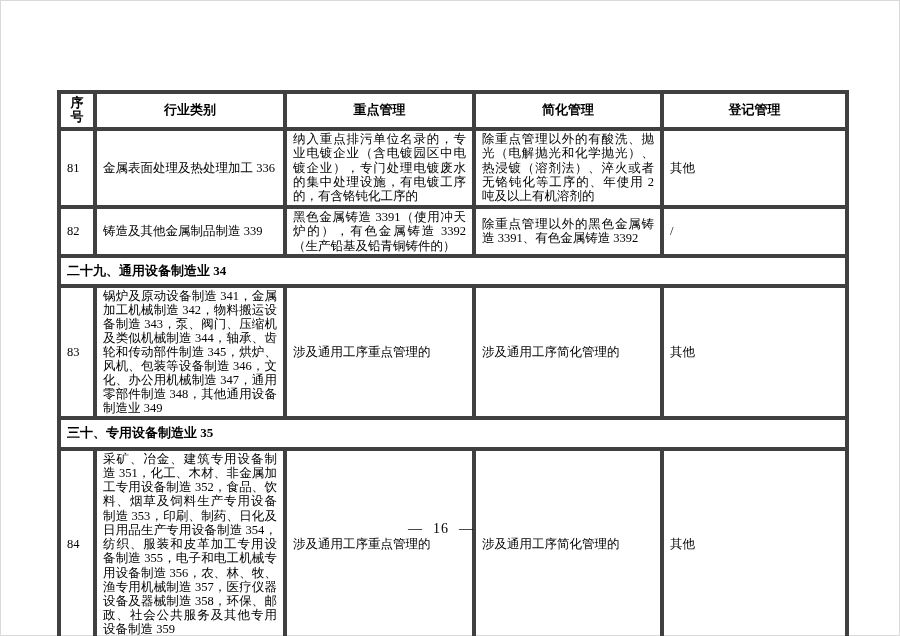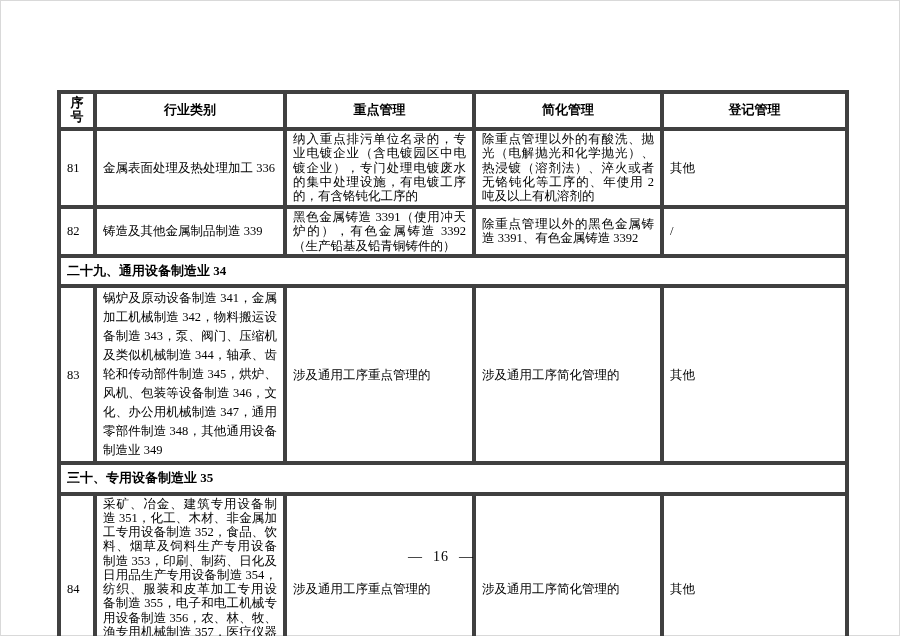--- a/index.html
+++ b/index.html
@@ -54,21 +54,21 @@
     border-top: 2px solid #000;
     border-bottom: 2px solid #000;
     padding: 6px 6px;
   }
   .cell-center { text-align: left; }
   .cell-left   { text-align: left; }
   .cell-just   { text-align: justify; text-align-last: left; margin-top: 11px; }
   .footer-pageno {
     position: absolute;
     left: 57px;
-    top: 548px;
+    top: 520px;
     width: 766px;
     text-align: center;
     font-size: 14px;
     letter-spacing: 1px;
   }
   .footer-pageno .dash { padding: 0 10px; }
 </style>
 </head>
 <body>
 
@@ -107,21 +107,21 @@
       <td class="cell-just">除重点管理以外的黑色金属铸造 3391、有色金属铸造 3392</td>
       <td class="cell-center">/</td>
     </tr>
 
     <tr class="section-row" style="height:22px">
       <td colspan="5">二十九、通用设备制造业 34</td>
     </tr>
 
     <tr style="height:114px">
       <td class="cell-center">83</td>
-      <td class="cell-just" style="line-height:19px">锅炉及原动设备制造 341，金属加工机械制造 342，物料搬运设备制造 343，泵、阀门、压缩机及类似机械制造 344，轴承、齿轮和传动部件制造 345，烘炉、风机、包装等设备制造 346，文化、办公用机械制造 347，通用零部件制造 348，其他通用设备制造业 349</td>
+      <td class="cell-just" style="line-height:14px">锅炉及原动设备制造 341，金属加工机械制造 342，物料搬运设备制造 343，泵、阀门、压缩机及类似机械制造 344，轴承、齿轮和传动部件制造 345，烘炉、风机、包装等设备制造 346，文化、办公用机械制造 347，通用零部件制造 348，其他通用设备制造业 349</td>
       <td class="cell-left">涉及通用工序重点管理的</td>
       <td class="cell-left">涉及通用工序简化管理的</td>
       <td class="cell-center">其他</td>
     </tr>
 
     <tr class="section-row" style="height:16px">
       <td colspan="5">三十、专用设备制造业 35</td>
     </tr>
 
     <tr style="height:161px">

